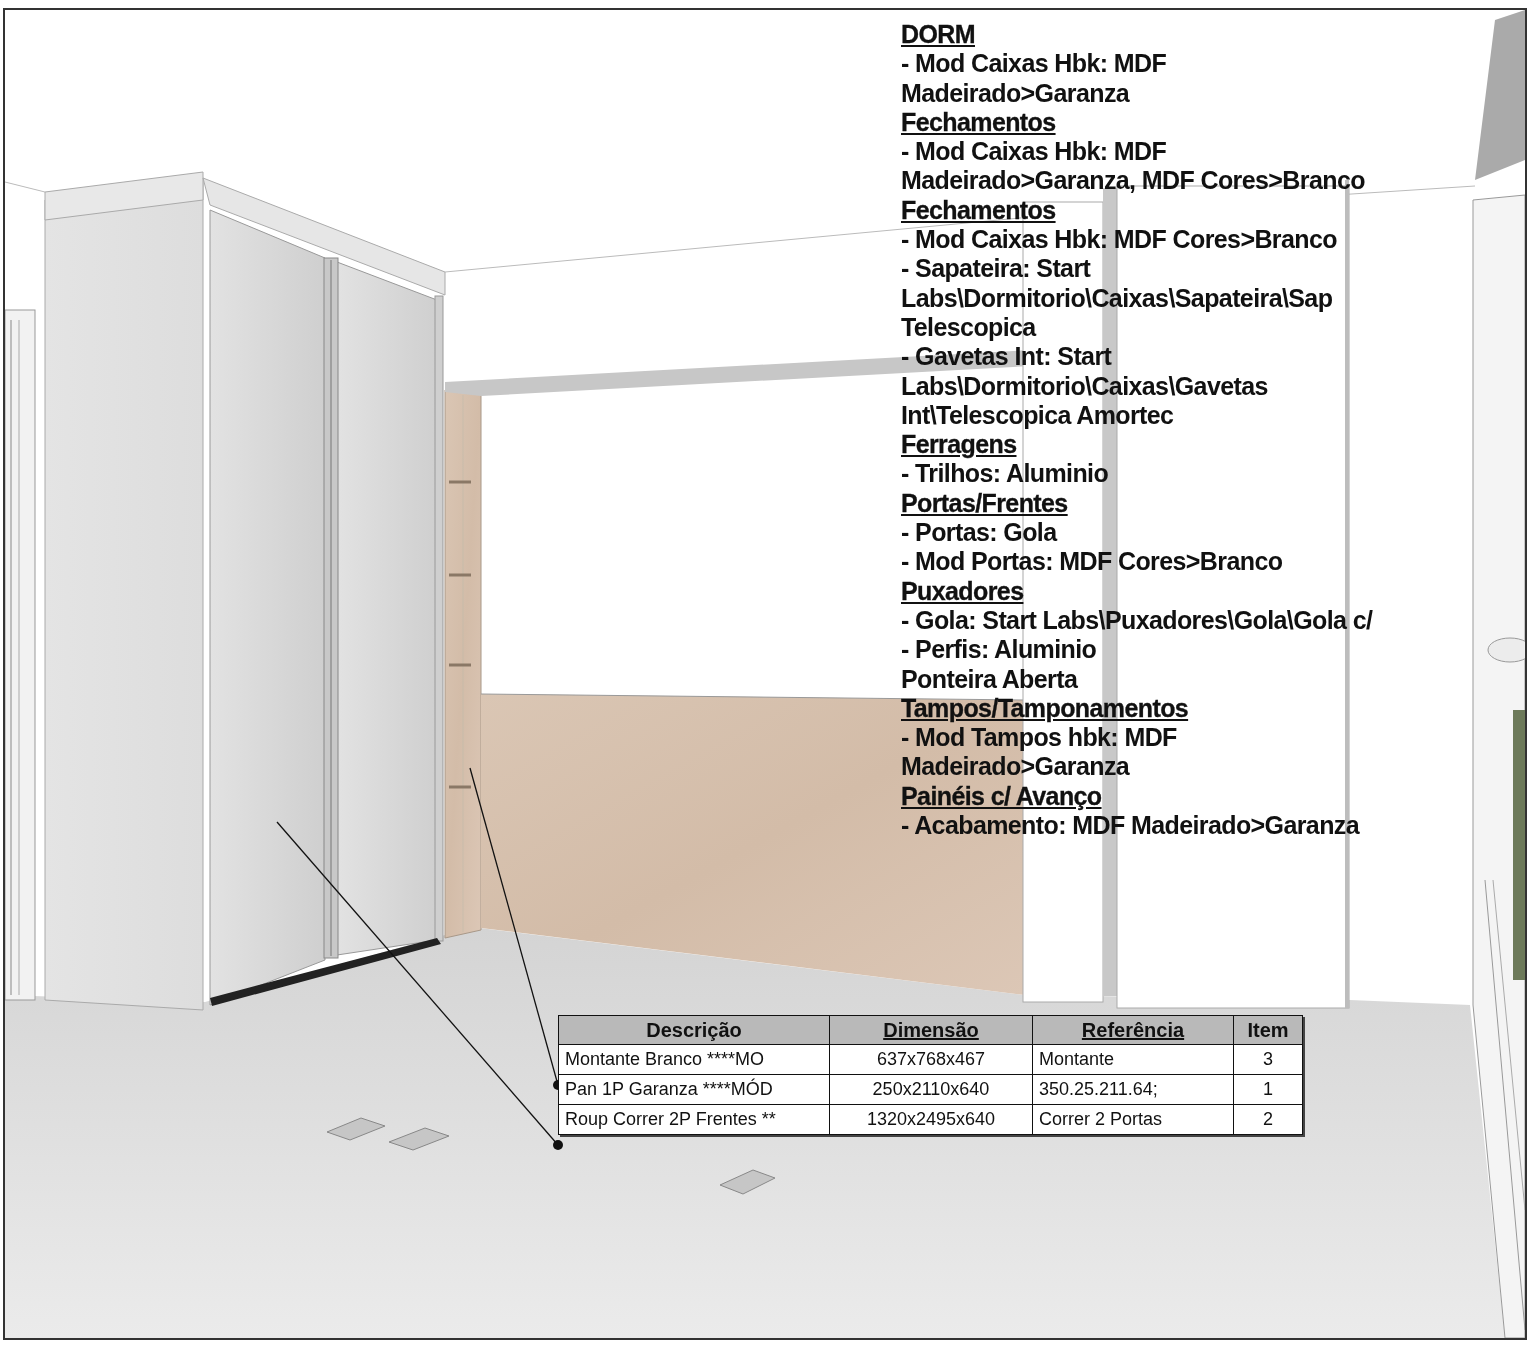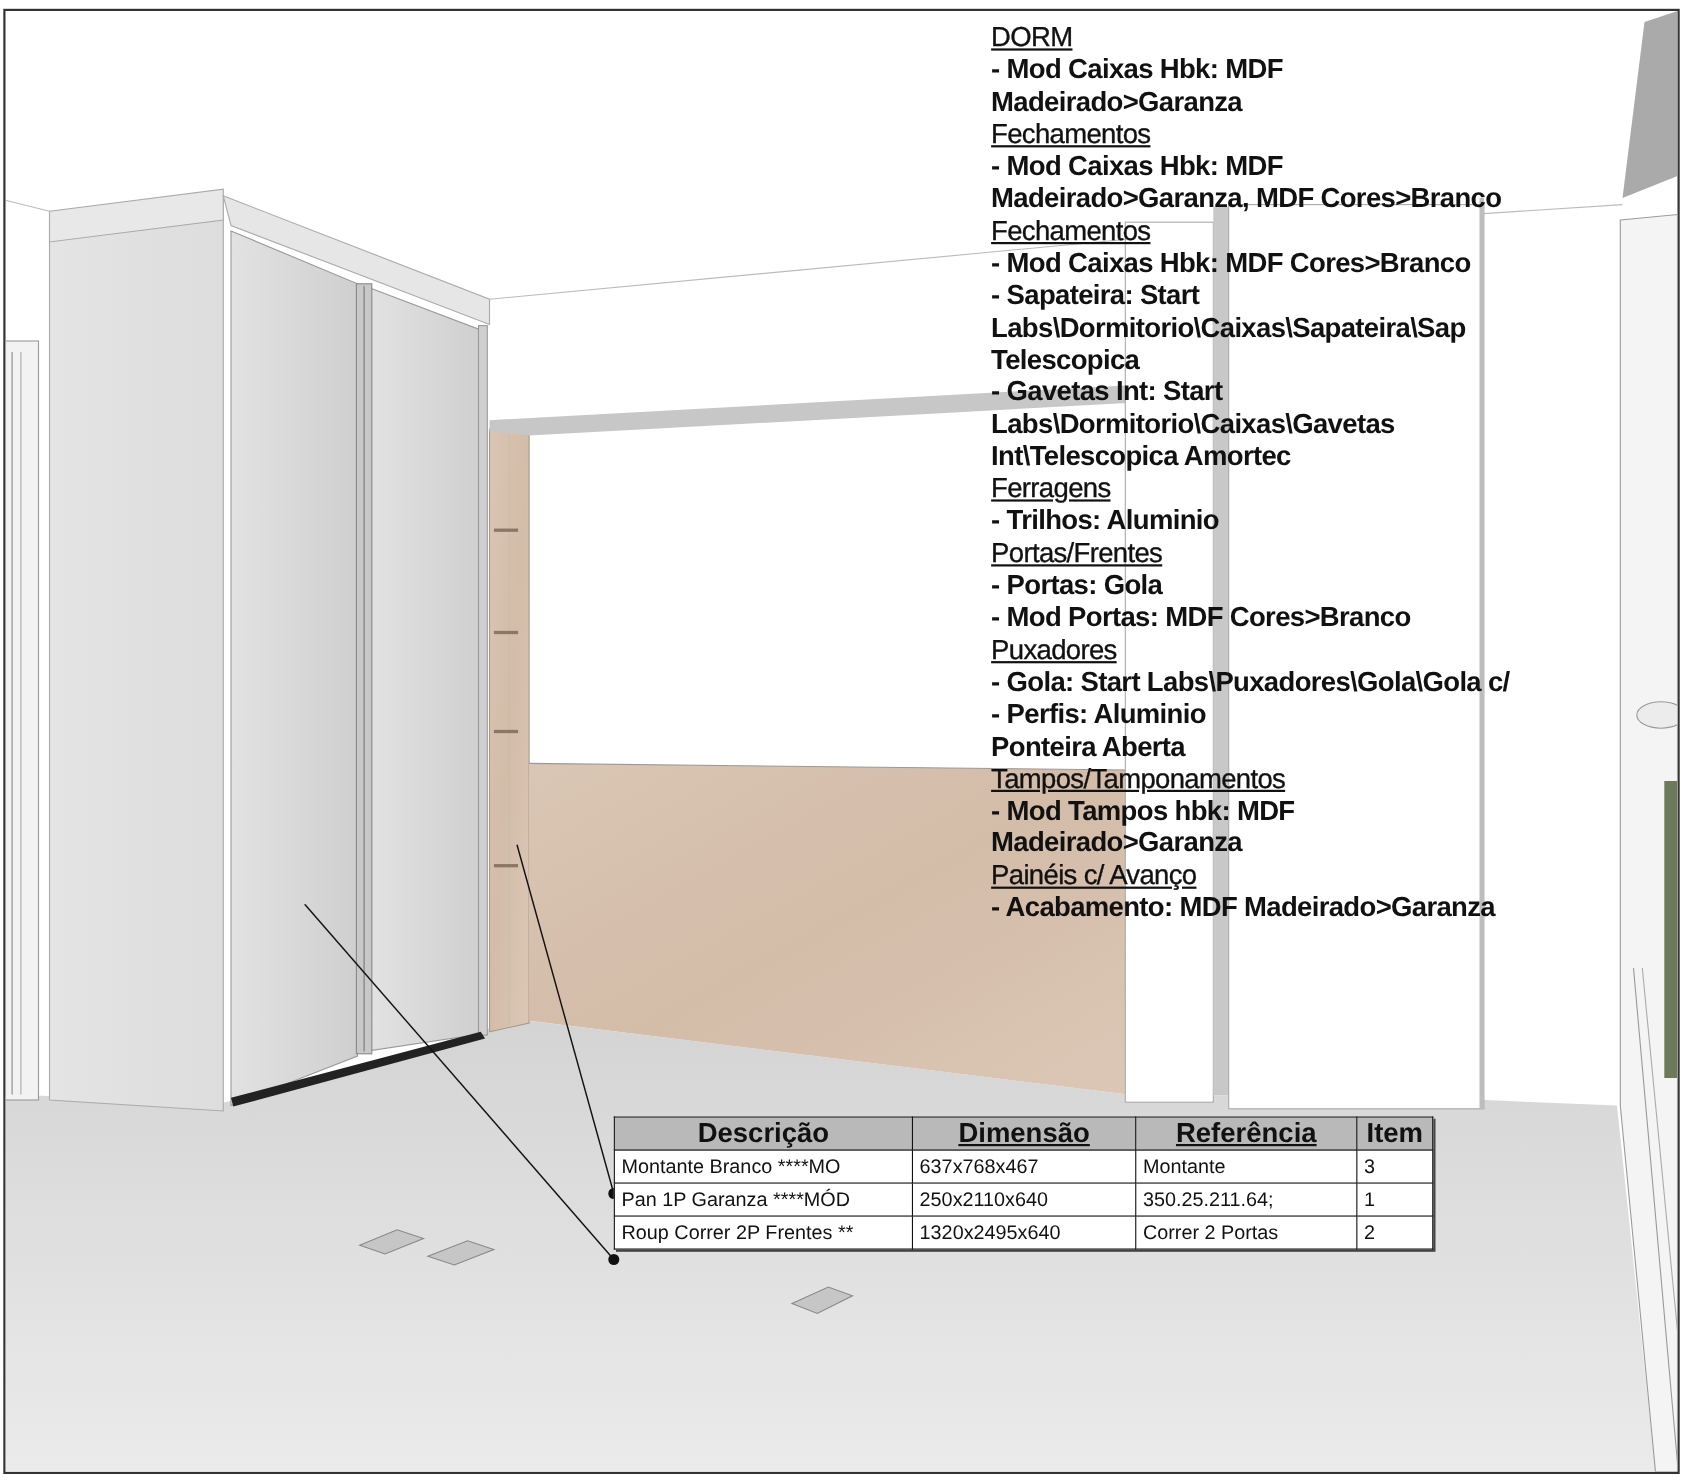--- a/index.html
+++ b/index.html
@@ -1,25 +1,25 @@
 <!DOCTYPE html>
 <html><head>
 <meta charset="utf-8">
 <style>
   html, body { margin: 0; padding: 0; background: #ffffff; }
   body { width: 1532px; height: 1346px; position: relative; overflow: hidden; font-family: "Liberation Sans", sans-serif; }
   .frame { position: absolute; left: 3px; top: 8px; width: 1524px; height: 1332px; border: 2px solid #333; box-sizing: border-box; overflow: hidden; background: #fff; }
   .scene { position: absolute; left: 0; top: 0; width: 1520px; height: 1328px; }
   .spec { position: absolute; left: 896px; top: 10px; font-size: 25px; line-height: 29.3px; font-weight: bold; color: #111; letter-spacing: -0.6px; white-space: nowrap; z-index: 3; }
-  .spec .h { text-decoration: underline; font-weight: normal; -webkit-text-stroke: 0.3px #111; }
+  .spec .h { text-decoration: underline; font-weight: bold; -webkit-text-stroke: 0.3px #111; }
   .spec .l { font-weight: bold; }
   .bom { position: absolute; left: 553px; top: 1005px; border-collapse: collapse; z-index: 4; background: #fff; font-size: 18px; color: #111; box-shadow: 2px 2px 0 #444; }
-  .bom th { background: #b9b9b9; font-weight: bold; border: 1.5px solid #111; height: 28px; padding: 0 6px; font-size: 25px; }
+  .bom th { background: #b9b9b9; font-weight: bold; border: 1.5px solid #111; height: 28px; padding: 0 6px; font-size: 20px; }
   .bom td { border: 1.5px solid #111; height: 29px; padding: 0 6px; white-space: nowrap; }
-  .bom td.c { }
+  .bom td.c { text-align: center; }
   .c1 { width: 258px; } .c2 { width: 190px; text-decoration: underline; } .c3 { width: 188px; text-decoration: underline; } .c4 { width: 56px; }
 </style>
 </head>
 <body>
 
 <div class="frame">
   <svg class="scene" width="1520" height="1328" viewBox="0 0 1520 1328">
     <defs>
       <linearGradient id="floorG" x1="0" y1="0" x2="0" y2="1">
         <stop offset="0" stop-color="#d4d4d4"></stop>

